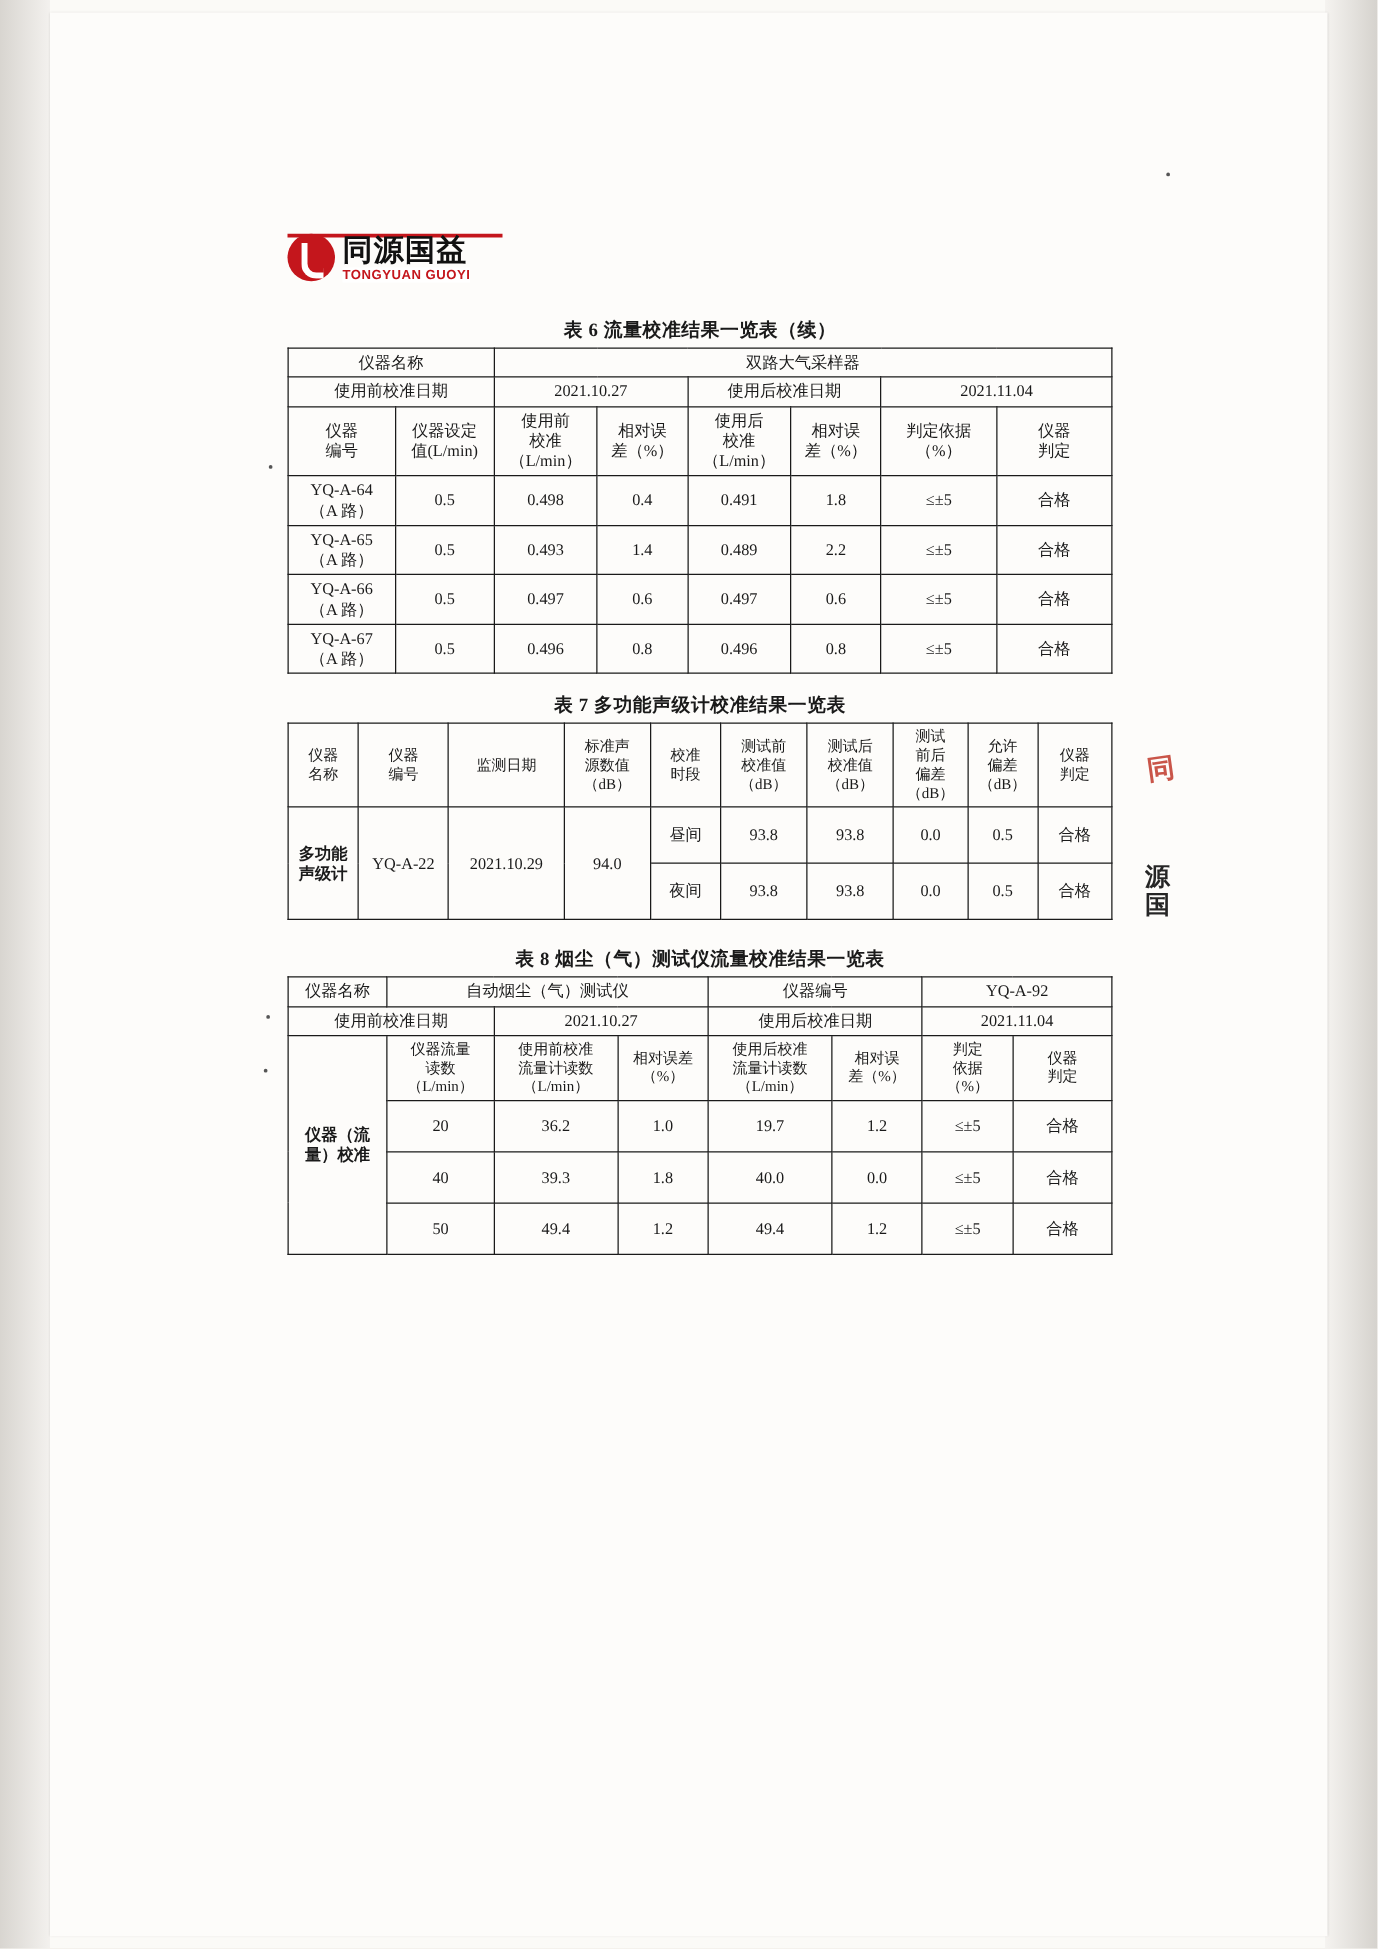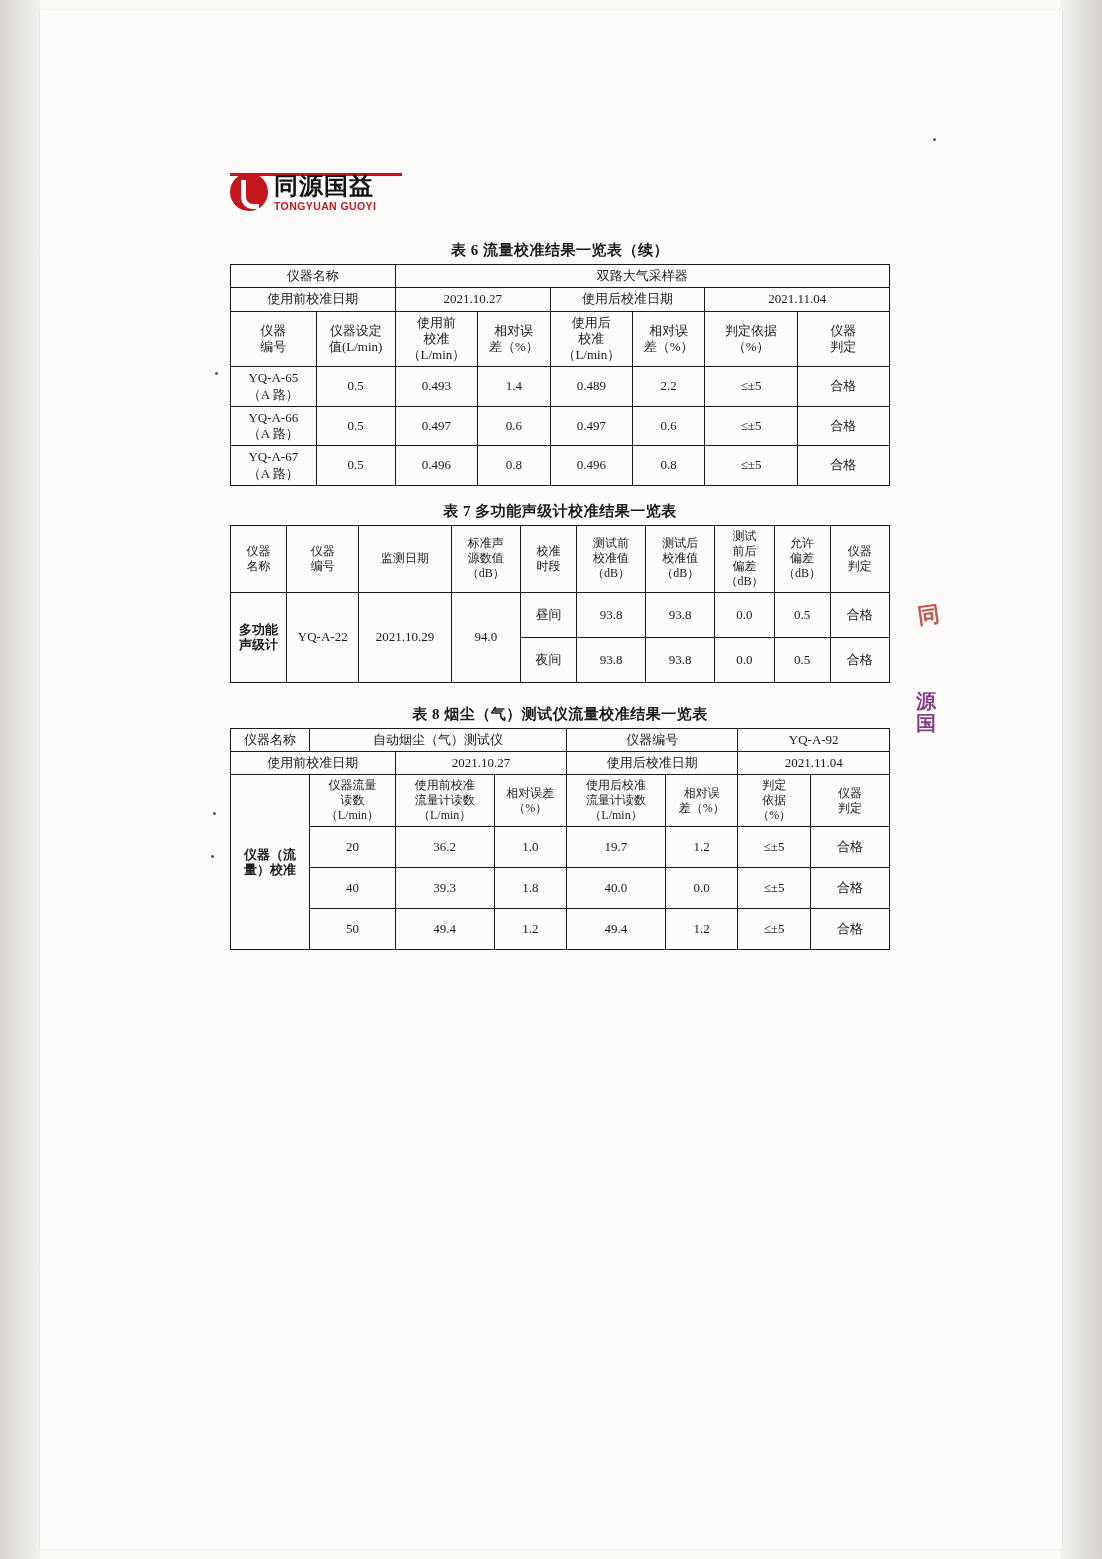--- a/index.html
+++ b/index.html
@@ -32,21 +32,21 @@
     background: linear-gradient(to right, #d8d5d0, #f3f1ee);
   }
   .edge-right {
     position: absolute;
     right: 0; top: 0; width: 42px; height: 1559px;
     background: linear-gradient(to left, #d5d2cd, #f5f3f0);
   }
   .content {
     position: absolute;
     left: 230px;
-    top: 171px;
+    top: 185px;
     width: 660px;
   }
 
   
   .letterhead {
     position: relative;
     height: 58px;
   }
   .logo-wrap {
     position: absolute;
@@ -179,21 +179,21 @@
     opacity: 0.85;
     transform: rotate(-8deg);
     overflow: hidden;
   }
   .stamp2 {
     position: absolute;
     left: 916px;
     top: 690px;
     width: 26px;
     height: 86px;
-    color: #701a75;
+    color: #000000;
     font-family: "DejaVu Sans", sans-serif;
     font-size: 20px;
     font-weight: bold;
     opacity: 0.85;
     line-height: 22px;
     overflow: hidden;
   }
   .dot {
     position: absolute;
     width: 3px;
@@ -267,20 +267,31 @@
 差（%）</td>
         <td class="h" style="white-space:pre-line">使用后
 校准
 （L/min）</td>
         <td class="h" style="white-space:pre-line">相对误
 差（%）</td>
         <td class="h" style="white-space:pre-line">判定依据
 （%）</td>
         <td class="h" style="white-space:pre-line">仪器
 判定</td>
+      </tr>
+      <tr>
+        <td class="h" style="white-space:pre-line">YQ-A-64
+（A 路）</td>
+        <td class="num">0.5</td>
+        <td class="num">0.498</td>
+        <td class="num">0.4</td>
+        <td class="num">0.491</td>
+        <td class="num">1.8</td>
+        <td class="num">≤±5</td>
+        <td>合格</td>
       </tr>
       <tr>
         <td class="h" style="white-space:pre-line">YQ-A-65
 （A 路）</td>
         <td class="num">0.5</td>
         <td class="num">0.493</td>
         <td class="num">1.4</td>
         <td class="num">0.489</td>
         <td class="num">2.2</td>
         <td class="num">≤±5</td>

